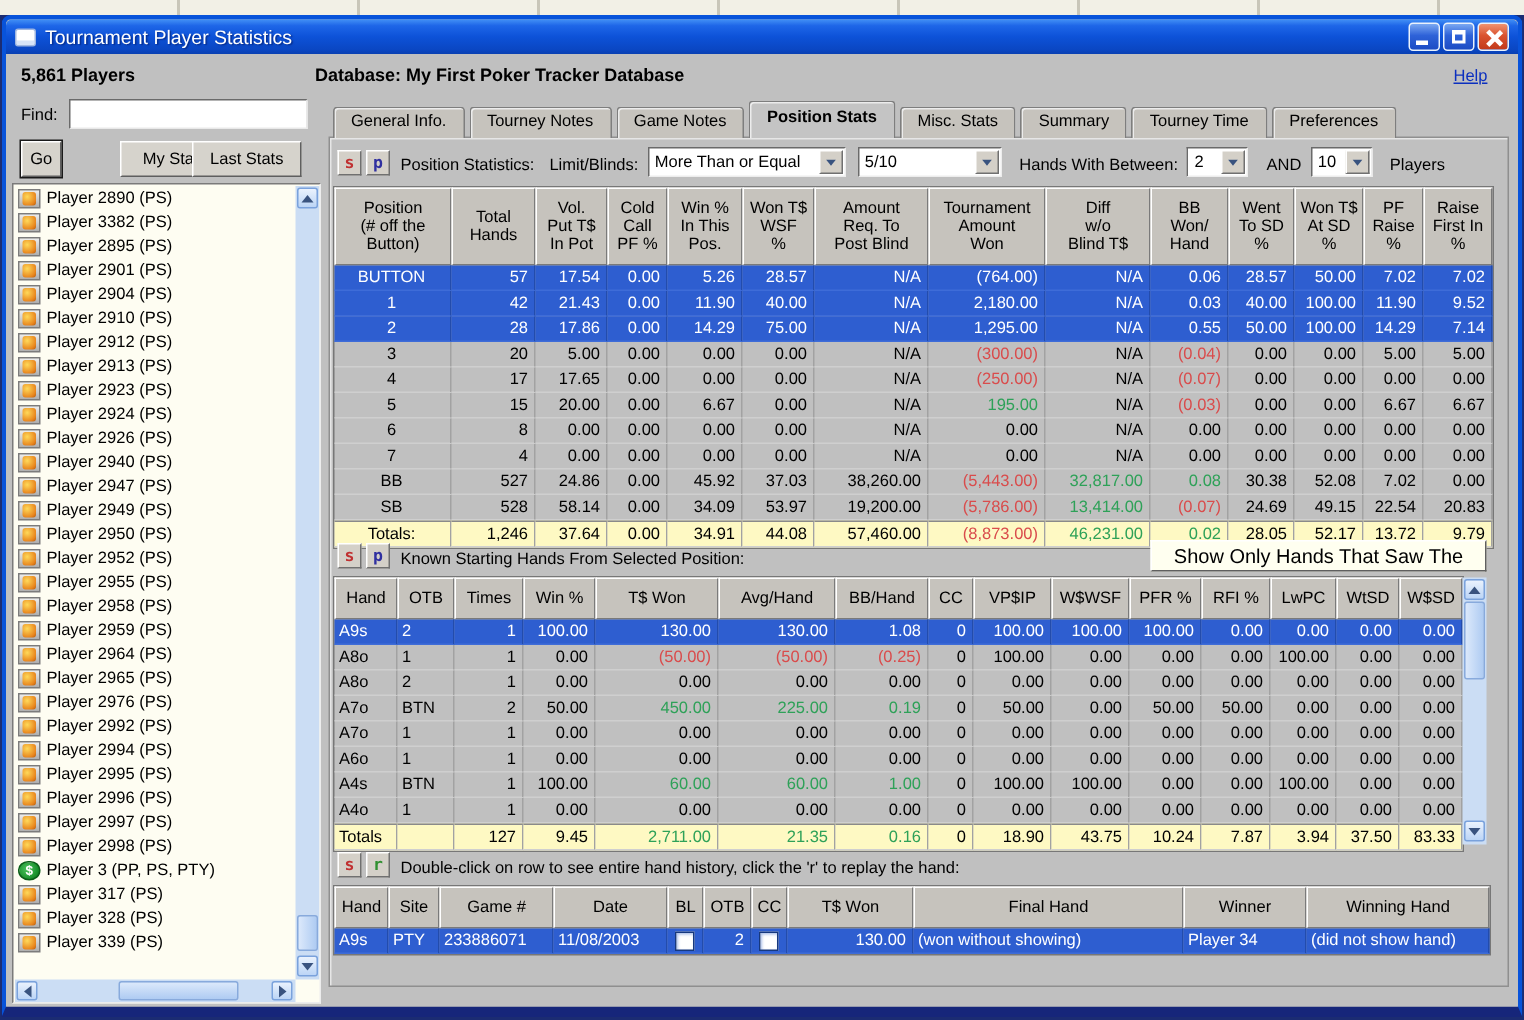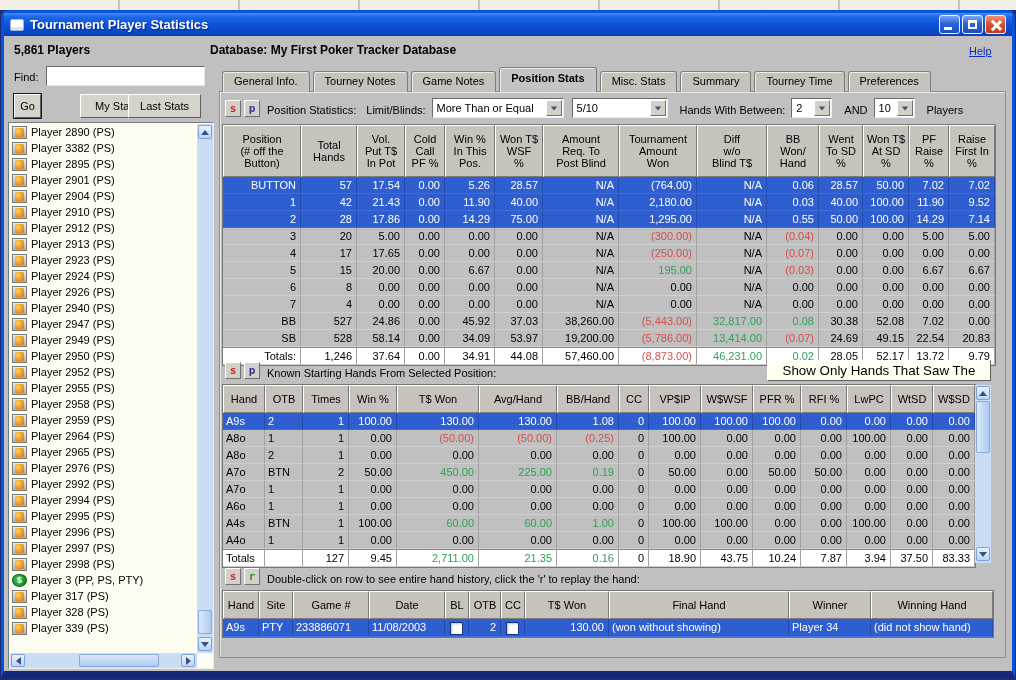--- a/index.html
+++ b/index.html
@@ -13,21 +13,21 @@
   .win-bg { position:absolute; left:1px; top:10px; width:1014px; height:668px;
     background:#C0C0C0; border:3px solid #0853DA; border-bottom:7px solid #16267A;
     border-radius:6px 6px 0 0; }
 
   
   .titlebar { position:absolute; left:4px; top:13px; width:1008px; height:23px;
     background:linear-gradient(180deg,#418FF5 0%,#1E66E8 18%,#0D52D8 50%,#0A46C2 88%,#0940B2 100%);
     border-radius:4px 4px 0 0; display:flex; align-items:center; padding:0 6px; }
   .app-icon { width:14px; height:12px; background:#FFF; border:1px solid #9FB6E0; border-radius:2px; margin-right:6px;
     box-shadow:inset 0 -3px 0 #D8E4F8; }
-  .title-text { color:#FFF; font-weight:bold; font-size:13px; text-shadow:1px 1px 1px rgba(0,20,90,.6); }
+  .title-text { color:#FFF; font-weight:normal; font-size:13px; text-shadow:1px 1px 1px rgba(0,20,90,.6); }
   .win-btns { margin-left:auto; display:flex; gap:2px; }
   .wbtn { width:21px; height:19px; border-radius:3px; border:1px solid #EAF2FC;
     background:linear-gradient(180deg,#7AA8F2,#2E62D8 45%,#1C4CC4); position:relative; }
   .wbtn.close { background:linear-gradient(180deg,#F0926F,#DA5330 45%,#C23A1C); }
   .glyph-min { position:absolute; left:4px; bottom:3px; width:8px; height:3px; background:#FFF; }
   .glyph-max { position:absolute; left:5px; top:4px; width:9px; height:9px; border:2px solid #FFF; border-top-width:3px; }
   .glyph-close { position:absolute; left:0; top:0; width:100%; height:100%; }
   .glyph-close::before, .glyph-close::after { content:""; position:absolute; left:9px; top:3px; width:2.5px; height:13px; background:#FFF; }
   .glyph-close::before { transform:rotate(45deg); } .glyph-close::after { transform:rotate(-45deg); }
 
@@ -96,29 +96,29 @@
 
   
   .grid { border-collapse:separate; border-spacing:0; table-layout:fixed; background:#C0C0C0;
     border:1px solid #777; font-size:11px; position:absolute; }
   .grid th { background:#C6C3BD; border-top:1px solid #FFF; border-left:1px solid #FFF; border-right:1px solid #7A7A7A;
     border-bottom:1px solid #7A7A7A; white-space:pre-line; font-weight:normal; text-align:center; padding:7px 1px;
     line-height:12px; overflow:hidden; }
   .grid td { border-right:1px solid #A2A2A2; border-bottom:1px solid #CFCFCF; padding:1px 4px 1px 3px;
     white-space:nowrap; overflow:hidden; height:15px; line-height:14px; }
   .t1 { left:222px; top:124px; width:770px; }
-  .t1 td { text-align:right; } .t1 td:first-child { text-align:right; }
+  .t1 td { text-align:right; } .t1 td:first-child { text-align:center; }
   .t2 { left:222px; top:384px; width:752px; }
   .t2 td { text-align:right; } .t2 td:nth-child(1), .t2 td:nth-child(2) { text-align:left; }
   .t2 th { white-space:nowrap; }
   .t3 { left:222px; top:590px; width:770px; }
   .t3 td { text-align:left; } .t3 td:nth-child(6), .t3 td:nth-child(8) { text-align:right; }
   .t3 th { white-space:nowrap; }
   tr.sel td { background:#2E5ED0; color:#FFF; border-right-color:#234CAC; border-bottom-color:#3E6CD8; }
-  tr.totals td { background:#ffffff; border-top:1px solid #8A8A8A; }
+  tr.totals td { background:#fef9c3; border-top:1px solid #8A8A8A; }
   td.neg { color:#D94C4C; } td.pos { color:#2EA158; }
   td.cb { text-align:center; }
   td.cb::before { content:""; display:inline-block; width:11px; height:11px; background:#FFF;
     border:1px solid #16387E; box-shadow:inset 1px 1px 2px #A9BEE8; vertical-align:middle; }
 
   
   .sec-hdr { position:absolute; display:flex; align-items:center; white-space:nowrap; }
   .flop-btn { position:absolute; left:767px; top:360px; width:224px; height:21px; background:#FFFFF0;
     border:1px solid; border-color:#FFF #5F5F5F #5F5F5F #FFF; text-align:center; line-height:19px; cursor:pointer; }
 </style>

